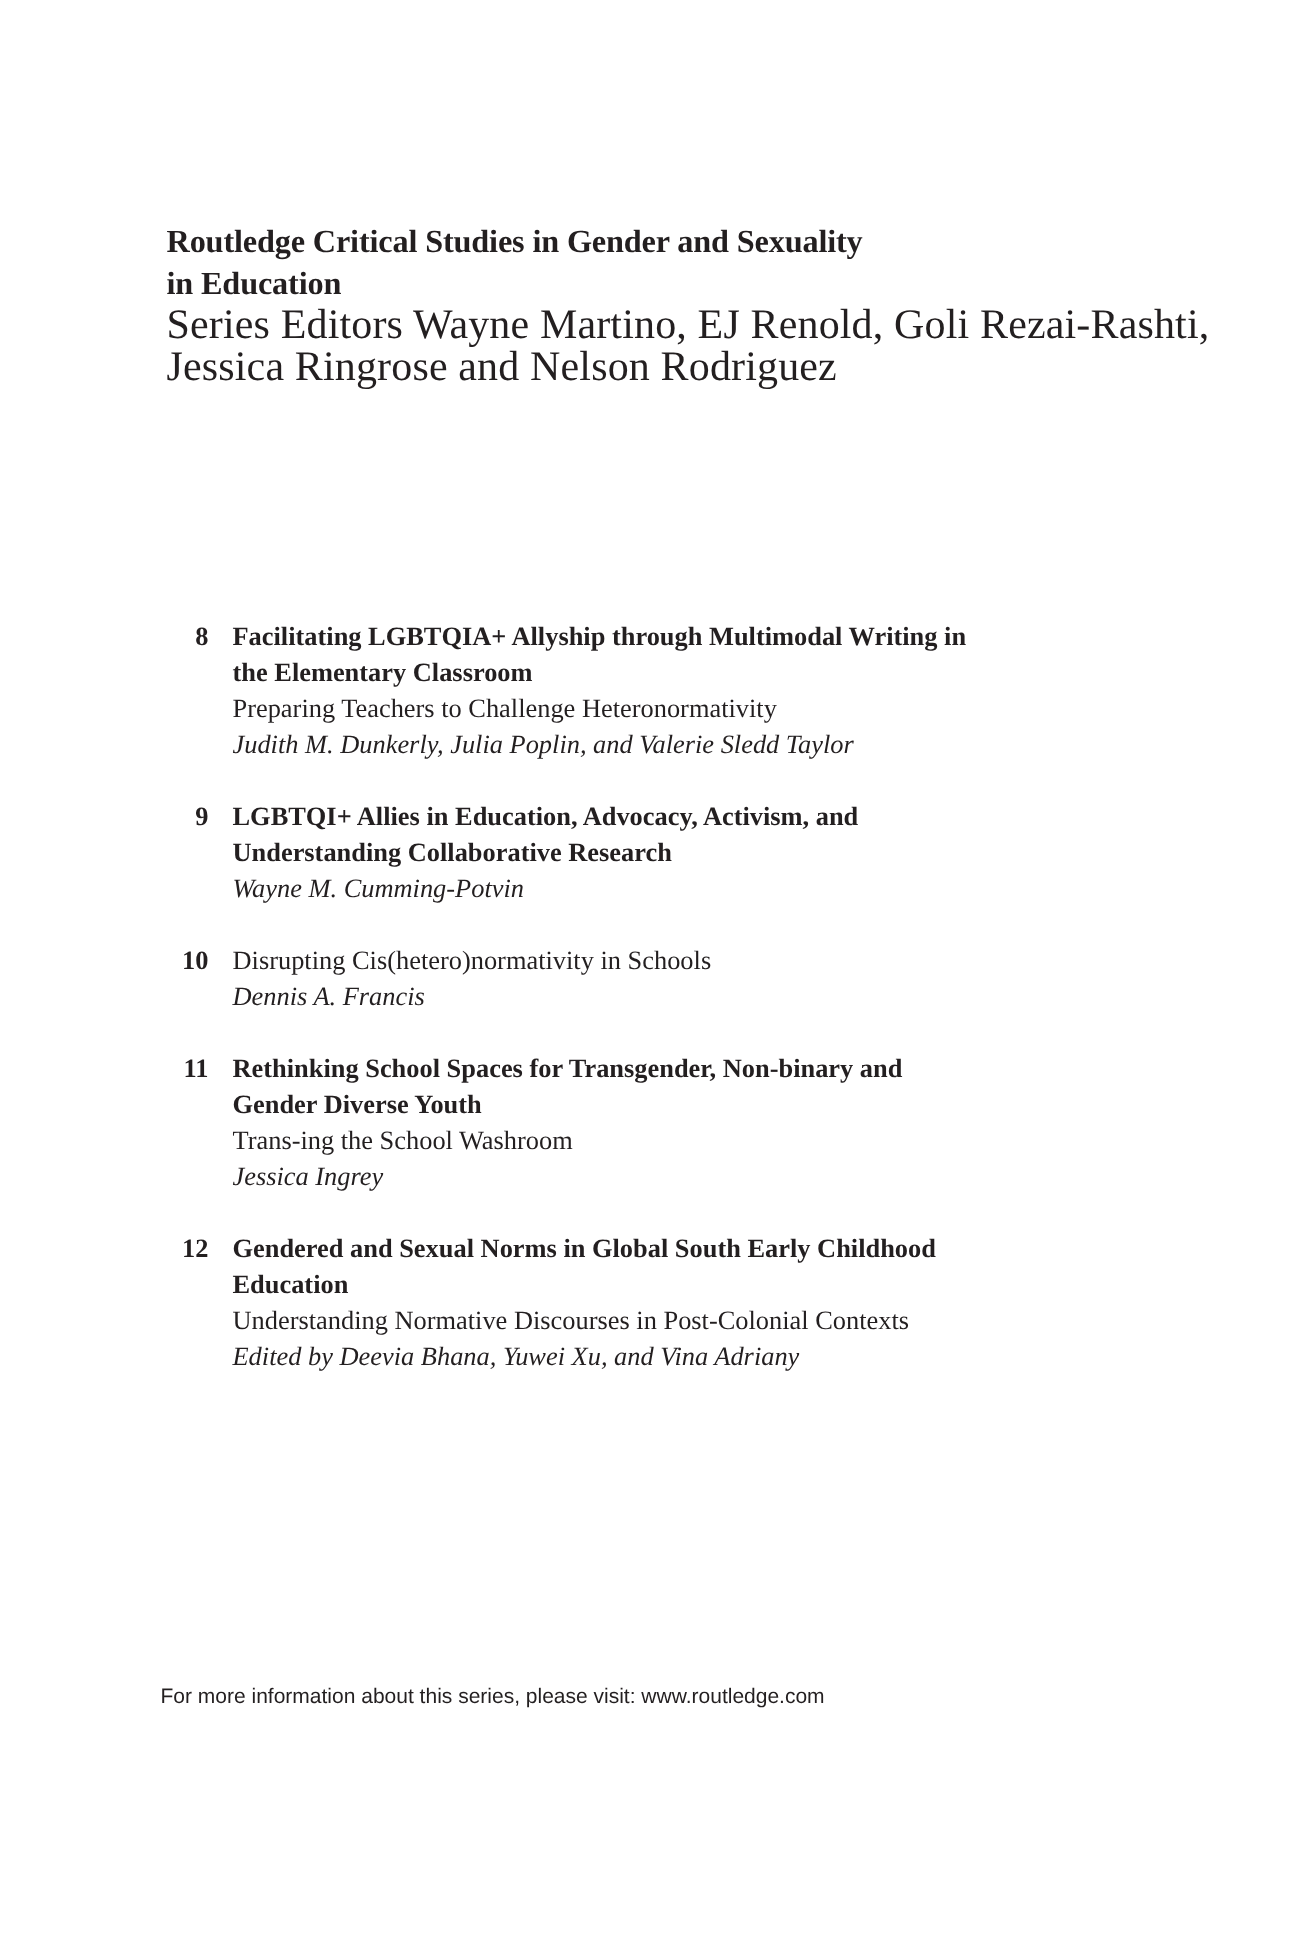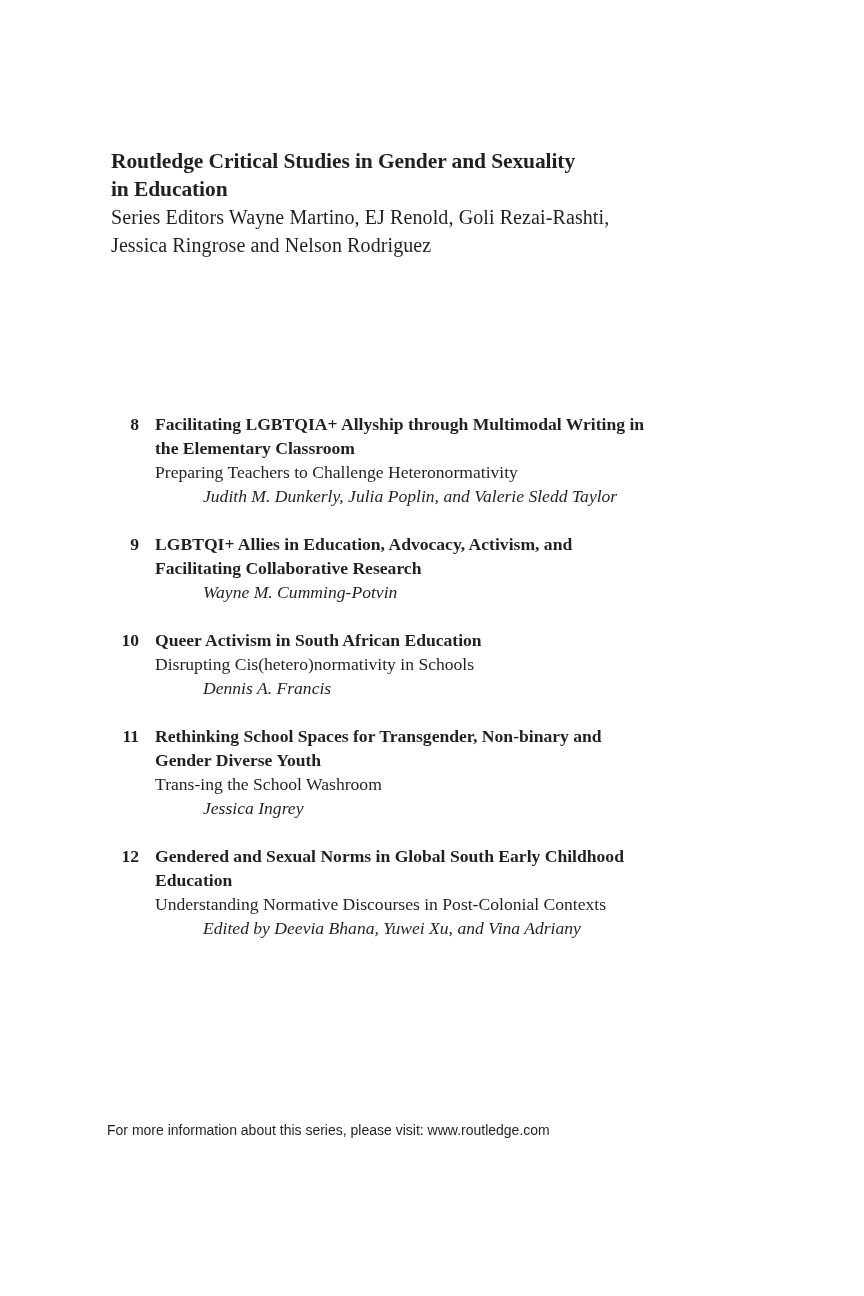--- a/index.html
+++ b/index.html
@@ -22,21 +22,21 @@
       width: 700px;
     }
     .series-title {
       font-weight: bold;
       font-size: 21.5px;
       line-height: 28px;
       margin: 0;
       letter-spacing: -0.1px;
     }
     .series-editors {
-      font-size: 20px;
+      font-size: 28px;
       line-height: 28px;
       margin: 0;
       letter-spacing: 0.1px;
     }
     .book-list {
       position: absolute;
       left: 111px;
       top: 412px;
       width: 680px;
     }
@@ -56,21 +56,20 @@
       font-weight: bold;
     }
     .book-title {
       font-weight: bold;
     }
     .book-subtitle {
       font-weight: normal;
     }
     .book-author {
       font-style: italic;
-      margin-left: 48px;
     }
     .footer-note {
       position: absolute;
       left: 107px;
       top: 1120px;
       font-family: "Liberation Sans", "DejaVu Sans", sans-serif;
       font-size: 14px;
       line-height: 20px;
     }
   </style>
@@ -96,30 +95,27 @@
       <span>the Elementary Classroom</span>
     </div>
     <div class="book-subtitle">Preparing Teachers to Challenge Heteronormativity</div>
     <div class="book-author">Judith M. Dunkerly, Julia Poplin, and Valerie Sledd Taylor</div>
   </div>
 
   <div class="book">
     <span class="book-num">9</span>
     <div class="book-title">
       <span>LGBTQI+ Allies in Education, Advocacy, Activism, and</span><br>
-      <span>Facilitating Collaborative Research</span>
+      <span>Understanding Collaborative Research</span>
     </div>
     <div class="book-author">Wayne M. Cumming-Potvin</div>
   </div>
 
   <div class="book">
     <span class="book-num">10</span>
-    <div class="book-title">
-      <span>Queer Activism in South African Education</span>
-    </div>
     <div class="book-subtitle">Disrupting Cis(hetero)normativity in Schools</div>
     <div class="book-author">Dennis A. Francis</div>
   </div>
 
   <div class="book">
     <span class="book-num">11</span>
     <div class="book-title">
       <span>Rethinking School Spaces for Transgender, Non-binary and</span><br>
       <span>Gender Diverse Youth</span>
     </div>

